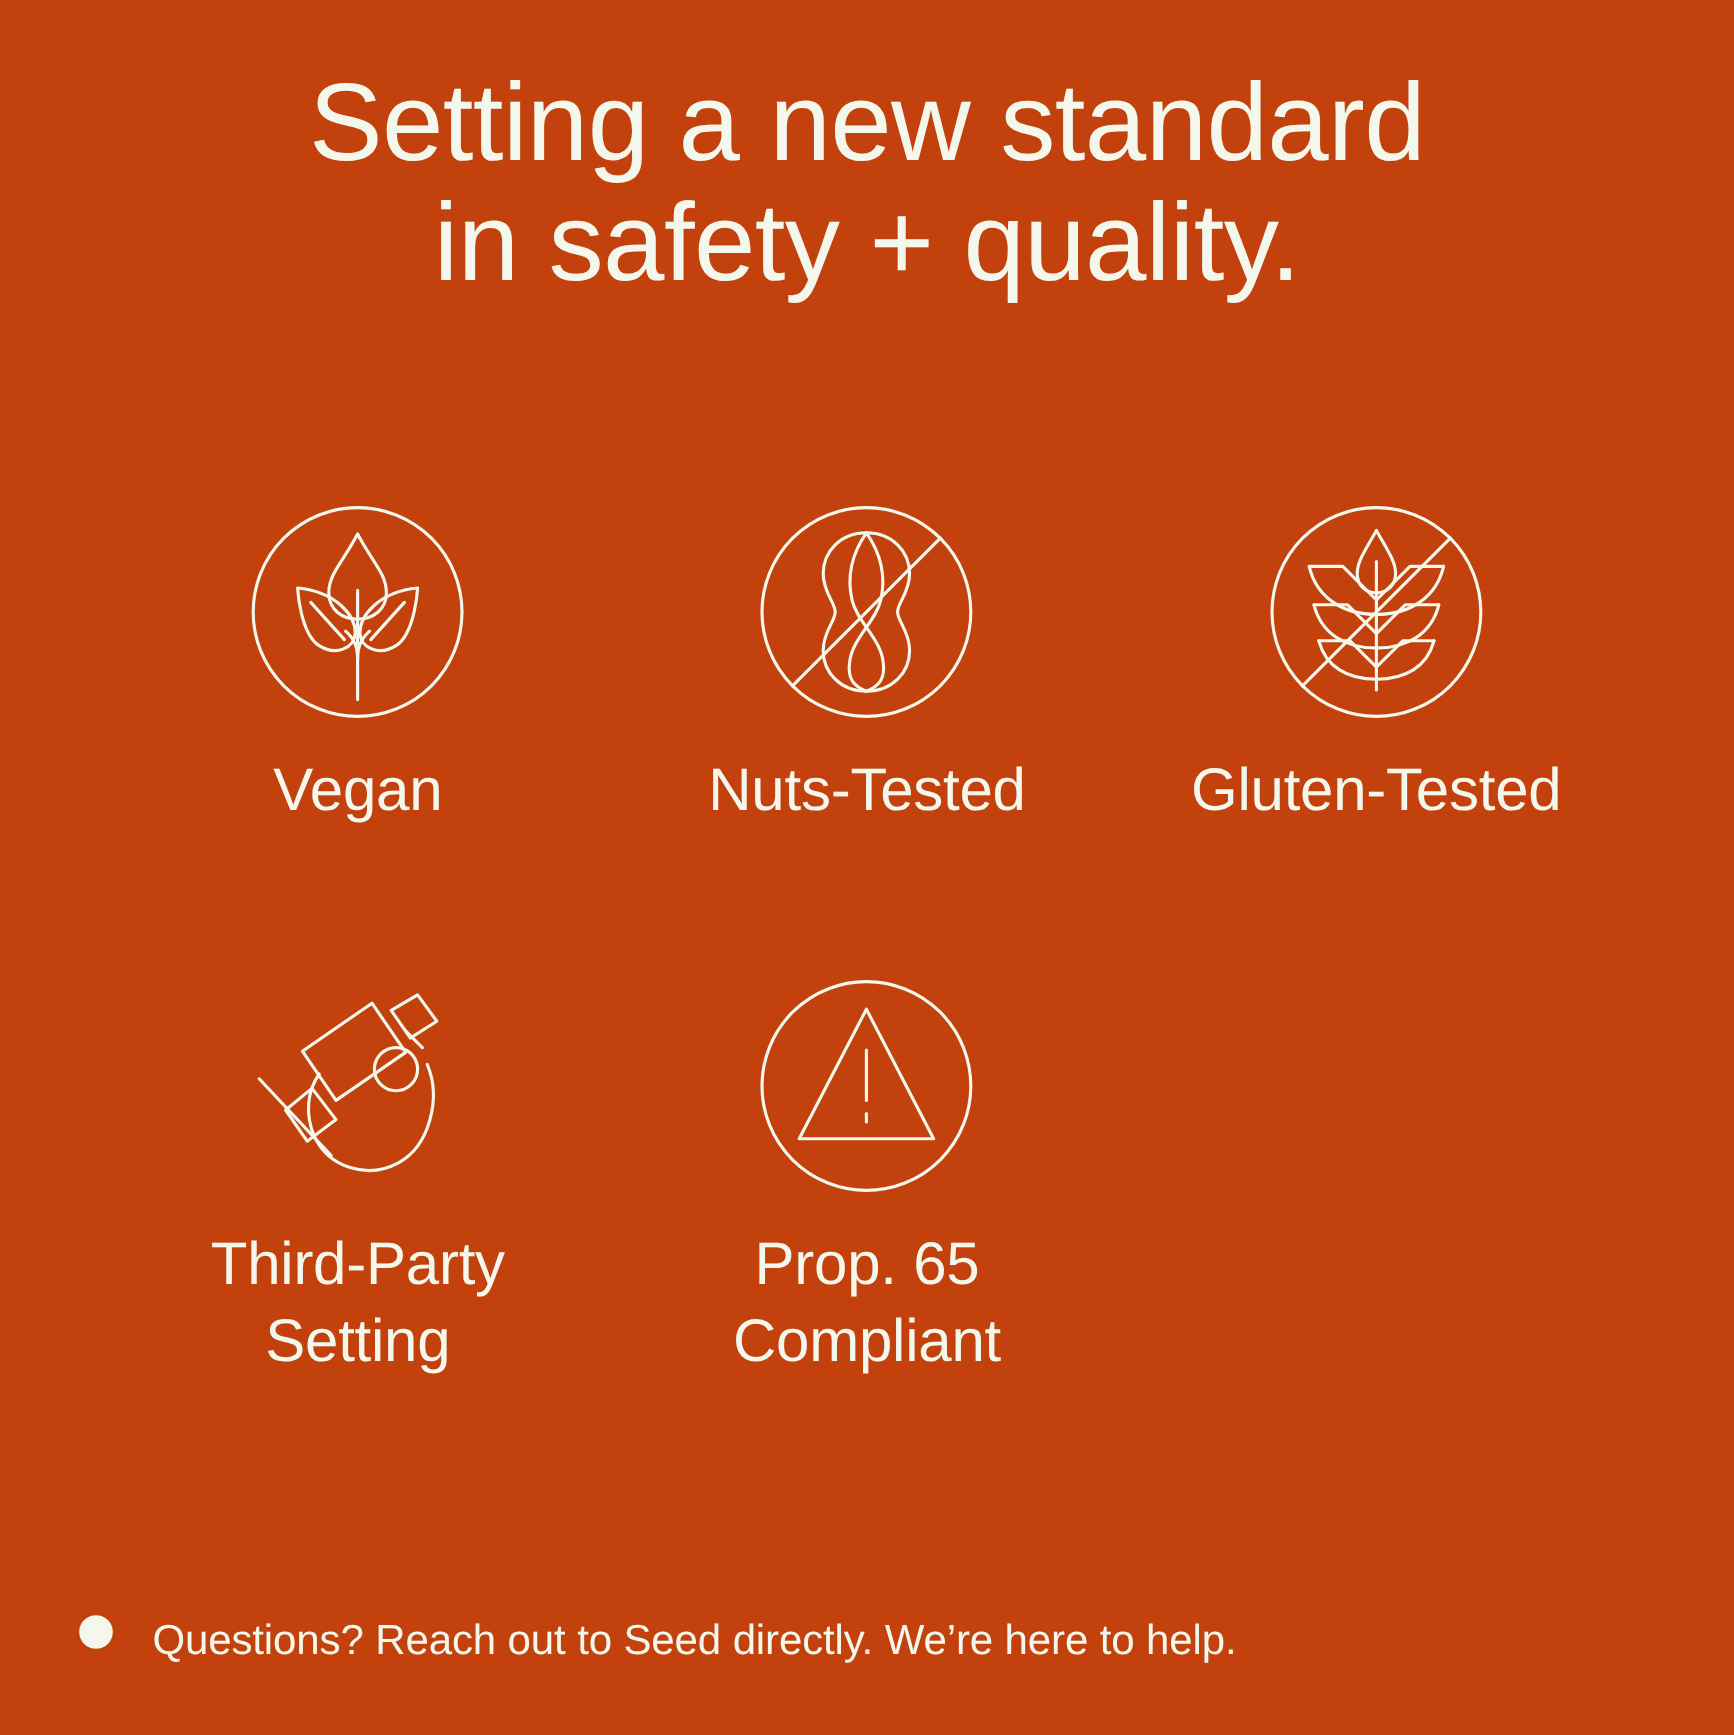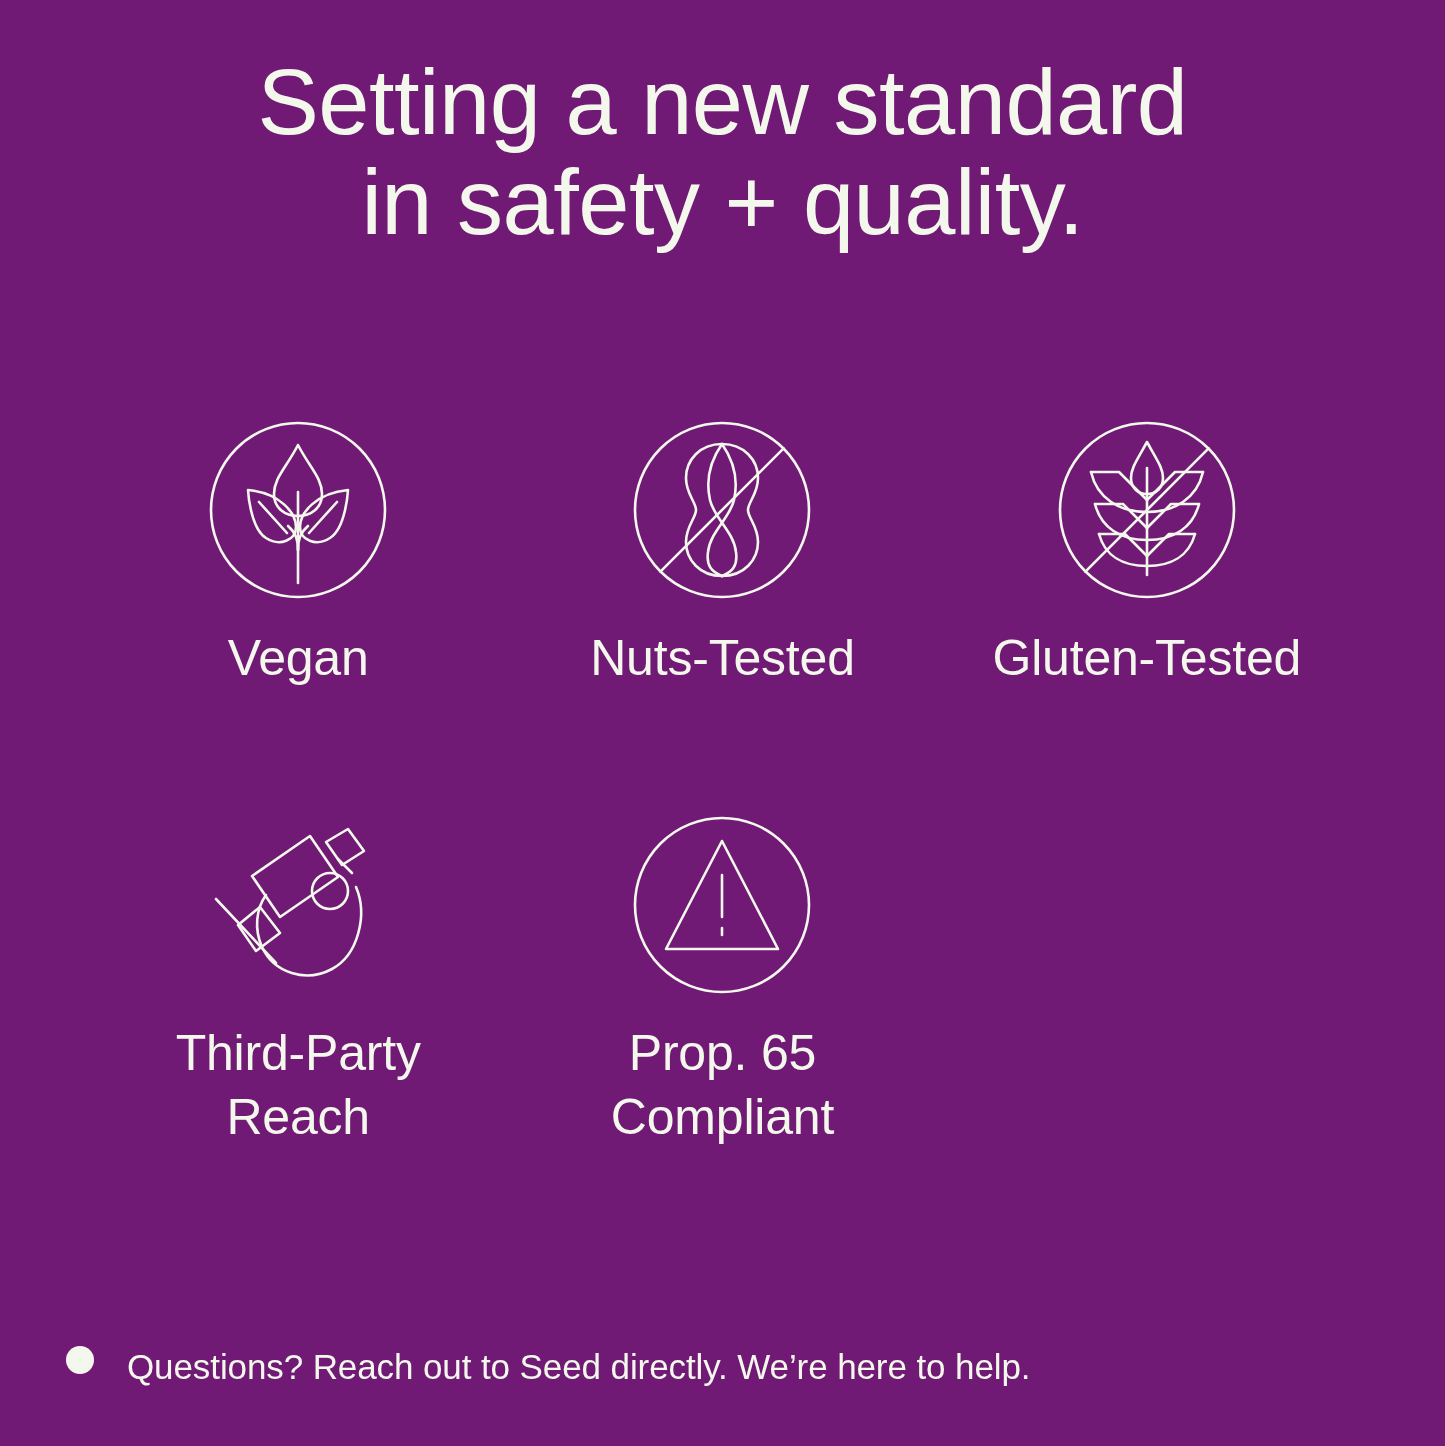--- a/index.html
+++ b/index.html
@@ -79,21 +79,21 @@
     line-height:1.2;
     letter-spacing:-0.1px;
     white-space:nowrap;
   }
 
   svg { overflow:visible; }
 </style>
 </head>
 <body style="background: rgb(30, 60, 20);">
 
-<div class="page" style="background: #701a75;">
+<div class="page" style="background: #c2410c;">
 
   <h1 class="headline">
     <span class="l1">Setting a new standard</span>
     <span class="l2">in safety + quality.</span>
   </h1>
 
   <div class="grid">
 
     <div class="badge">
       <svg class="badge-icon" viewBox="0 0 180 180">
@@ -178,21 +178,21 @@
           <path d="M130 44 L 144 58"></path>
 
           <path d="M52 92 L 72 118 L 48 136 L 30 110 Z"></path>
 
           <circle cx="122" cy="76" r="18"></circle>
 
           <path d="M8 84 L 68 148"></path>
         </g>
       </svg>
       <div class="badge-label">Third-Party
-Reach</div>
+Setting</div>
     </div>
 
     <div class="badge">
       <svg class="badge-icon" viewBox="0 0 180 180">
         <g fill="none" stroke="#F4F8EC" stroke-width="2.6" stroke-linecap="round" stroke-linejoin="round">
           <circle cx="90" cy="90" r="87"></circle>
 
           <path d="M90 26 L 146 134 H 34 Z"></path>
 
           <path d="M90 60 V 102"></path>

